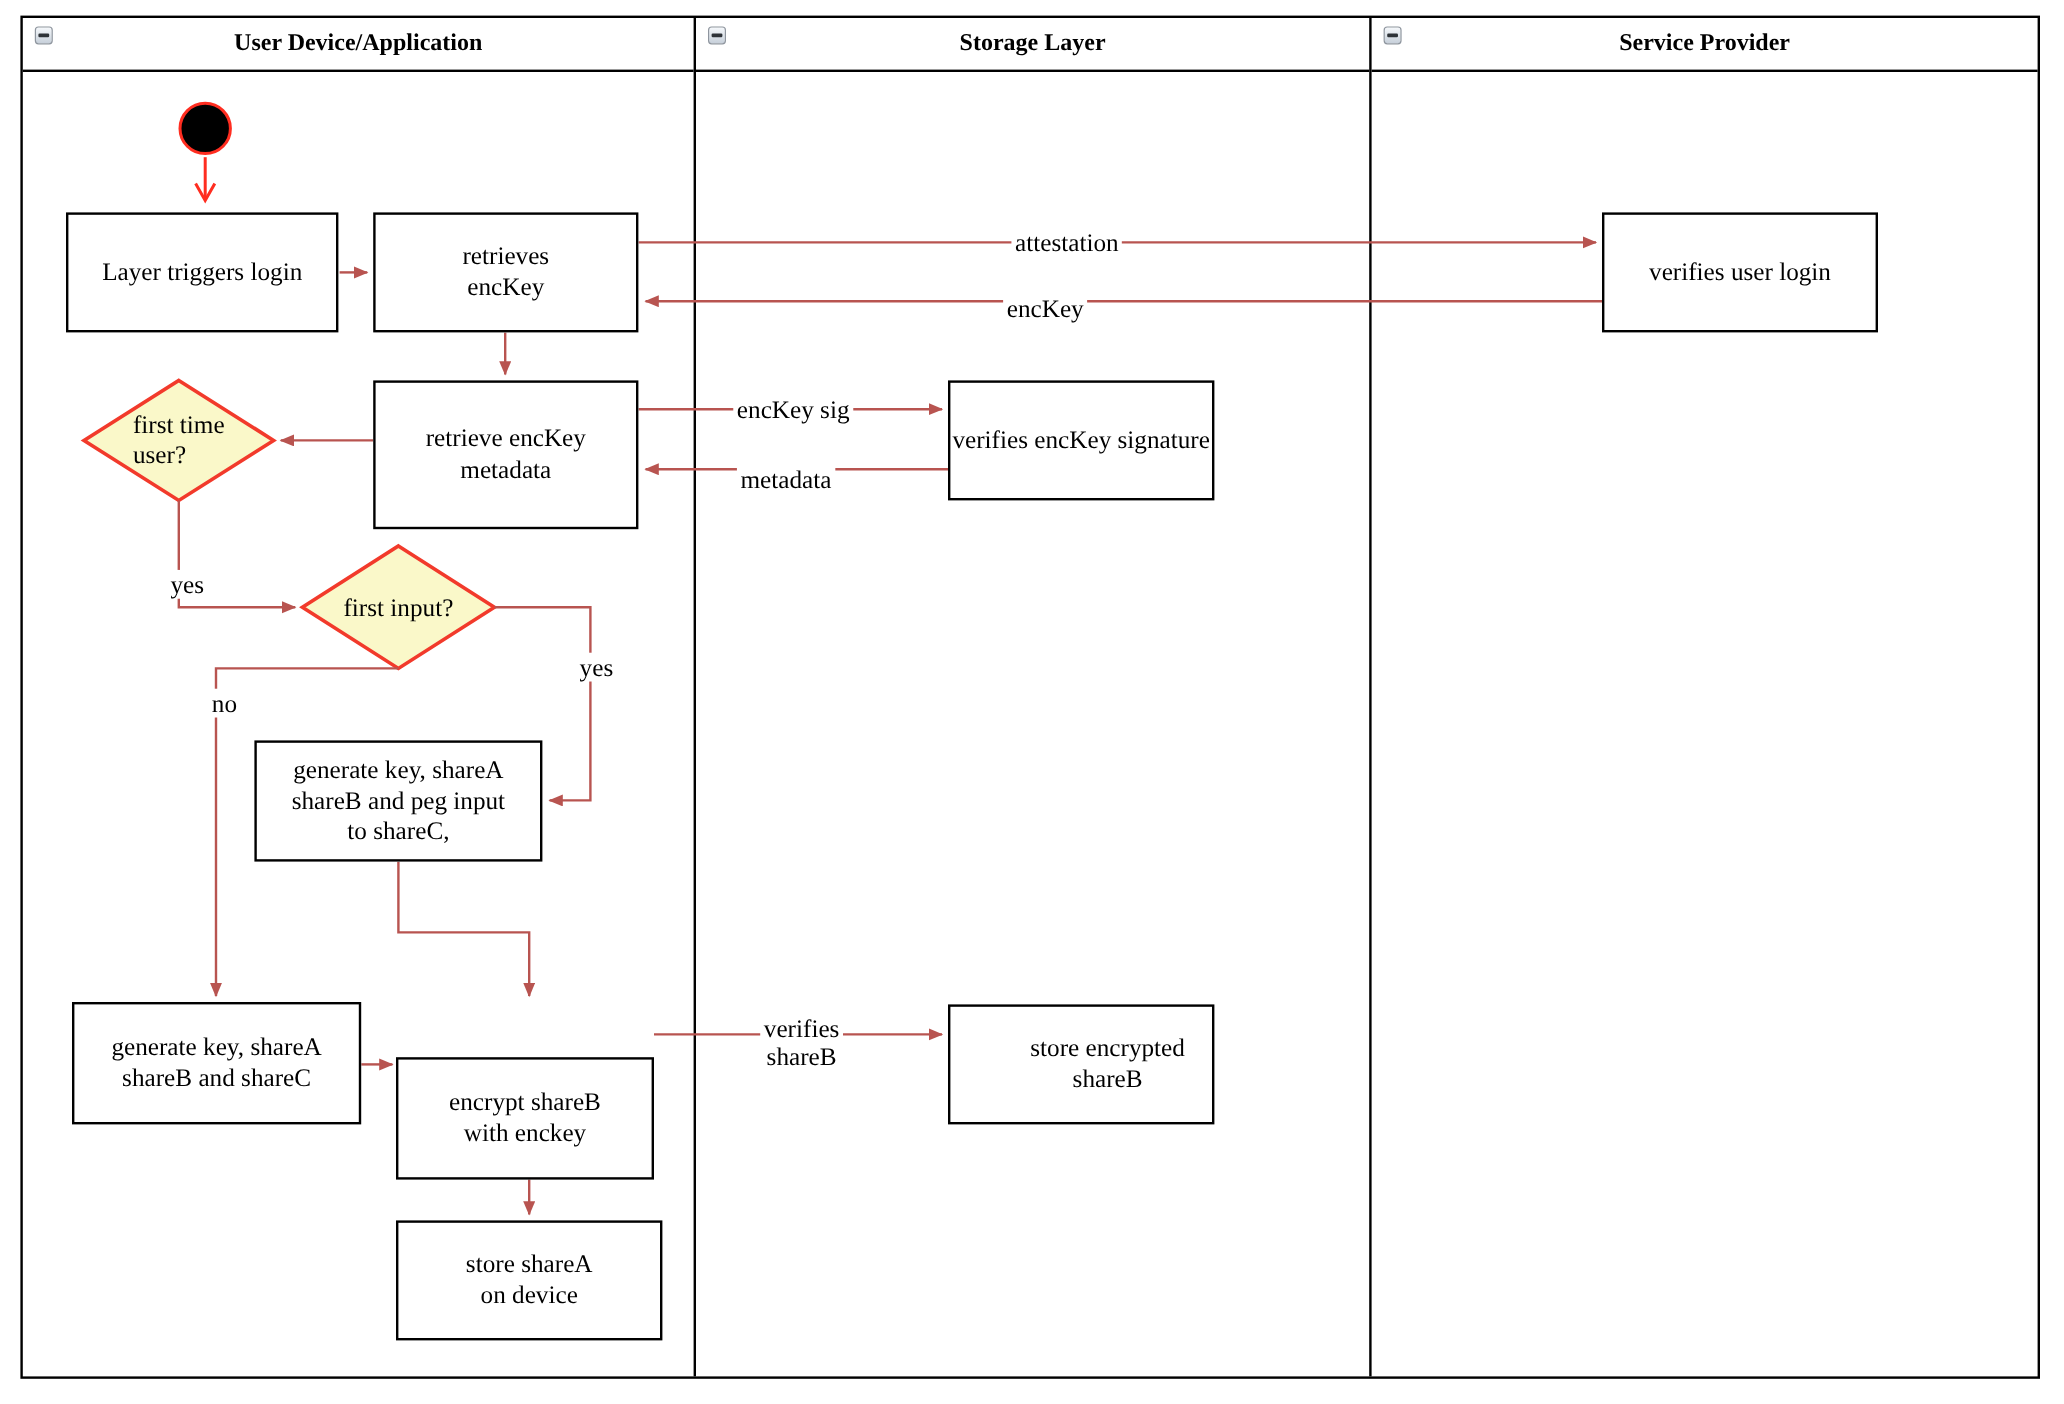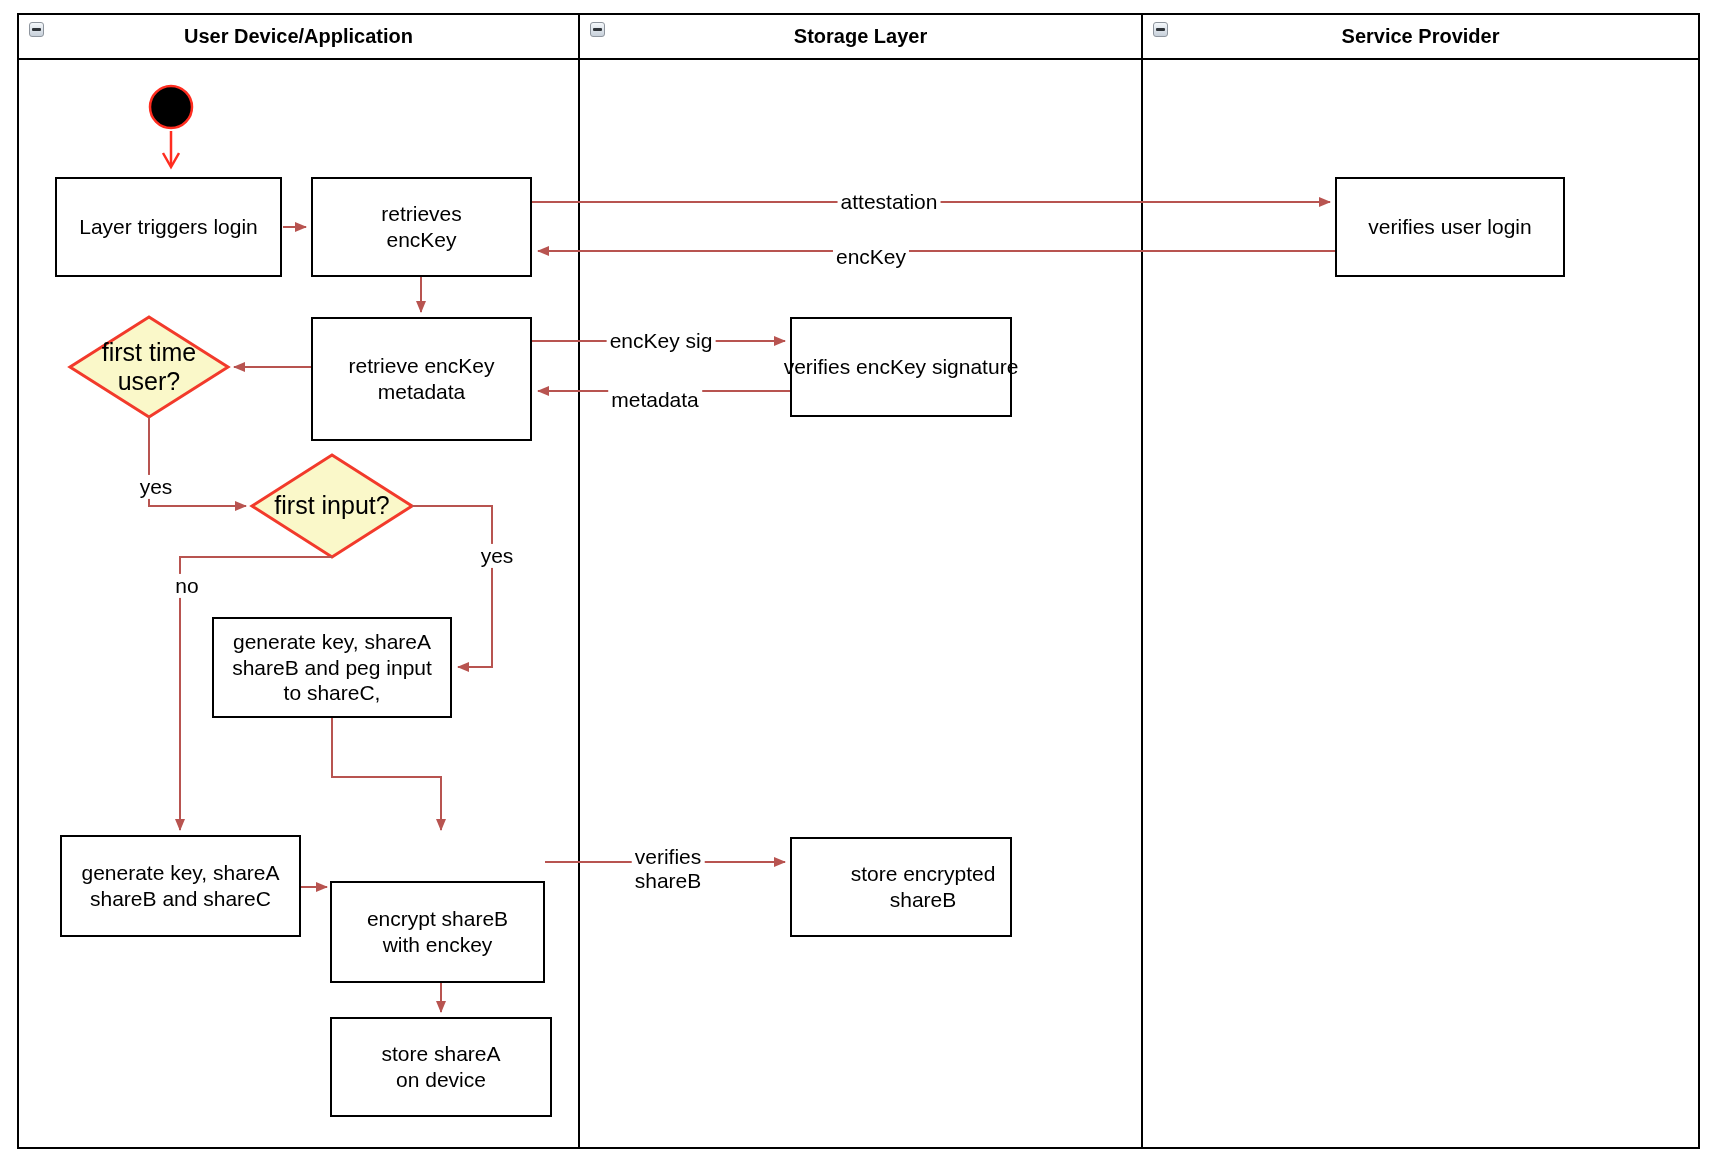--- a/index.html
+++ b/index.html
@@ -1,18 +1,18 @@
 <!DOCTYPE html>
 <html style="--color-arrow: #B85450; --color-start-arrow: #FF2D20; --color-decision-fill: #FAF8C9; --color-decision-border: #F23A2B; --color-start-fill: #000000; --color-start-border: #FF2D20; --color-box-border: #000000; --color-lane-border: #000000;"><head>
 <meta charset="utf-8">
 <style>
   html, body { margin: 0; padding: 0; background: #ffffff; }
   #canvas {
     position: relative; width: 1720px; height: 1170px;
-    font-family: Liberation Sans, sans-serif;
+    font-family: Liberation Serif, serif;
     color: #000; overflow: hidden; background: #fff;
   }
   
   #frame {
     position: absolute; left: 17px; top: 13px; width: 1683px; height: 1136px;
     border: 2px solid var(--color-lane-border, #000); box-sizing: border-box; z-index: 1;
   }
   .lane { position: absolute; top: 0; bottom: 0; box-sizing: border-box; }
   .lane.l1 { left: 0; width: 561px; border-right: 2px solid var(--color-lane-border, #000); }
   .lane.l2 { left: 561px; width: 563px; border-right: 2px solid var(--color-lane-border, #000); }
@@ -43,21 +43,21 @@
   .node {
     position: absolute; background: #fff;
     border: 2px solid var(--color-box-border, #000); box-sizing: border-box;
     display: flex; align-items: center; justify-content: center;
     text-align: center; font-size: 21px; line-height: 1.22;
     white-space: pre-line; z-index: 3; cursor: default;
   }
   .node.nowrap { white-space: nowrap; overflow: visible; }
   .diamond-label {
     position: absolute; display: flex; align-items: center; justify-content: center;
-    text-align: center; font-size: 25px; line-height: 1.18; white-space: pre-line;
+    text-align: left; font-size: 21px; line-height: 1.18; white-space: pre-line;
     z-index: 3; background: transparent;
   }
   .edge-label {
     position: absolute; transform: translate(-50%, -50%);
     background: #fff; padding: 0 3px; font-size: 21px; line-height: 1.15;
     text-align: center; white-space: pre-line; z-index: 4;
   }
 </style>
 </head>
 <body>

